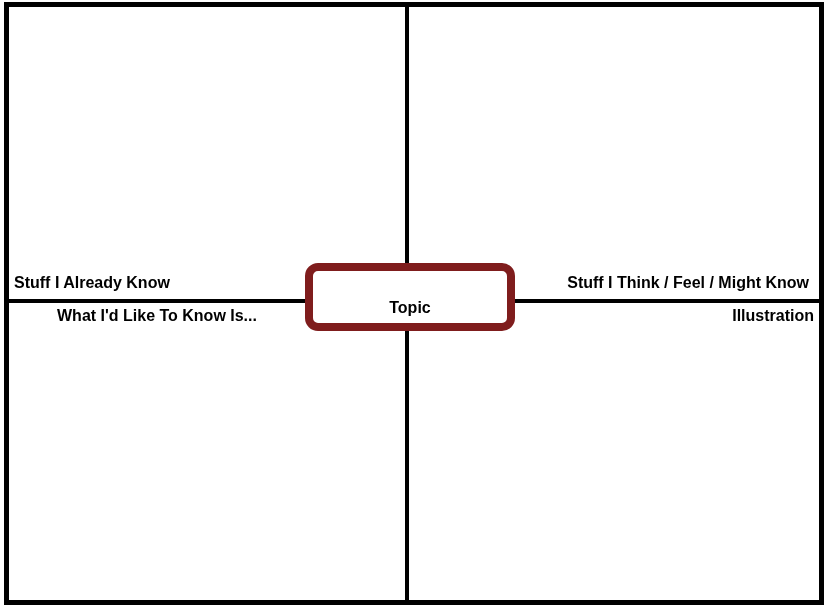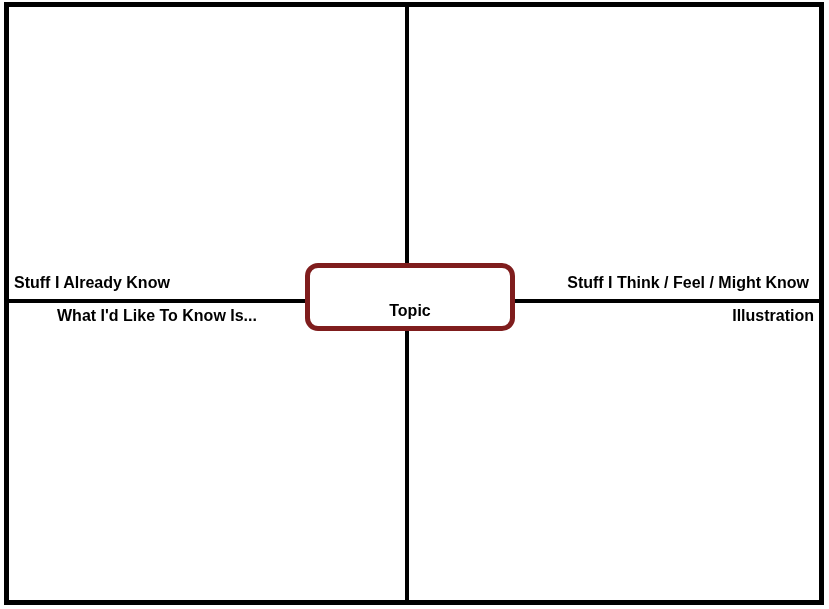--- a/index.html
+++ b/index.html
@@ -61,21 +61,21 @@
   .label-tr { right: 20px; top: 274px; text-align: right; }
   .label-br { right: 15px; top: 307px; text-align: left; }
   .topic-box {
     position: absolute;
     left: 305px;
     top: 263px;
     width: 210px;
     height: 68px;
     box-sizing: border-box;
     background: #ffffff;
-    border: 5px solid #7f1d1d;
+    border: 8px solid #7f1d1d;
     border-radius: 13px;
     display: flex;
     align-items: flex-end;
     justify-content: center;
     padding-bottom: 6px;
     z-index: 2;
   }
   .topic-label {
     font-size: 16px;
     font-weight: bold;

